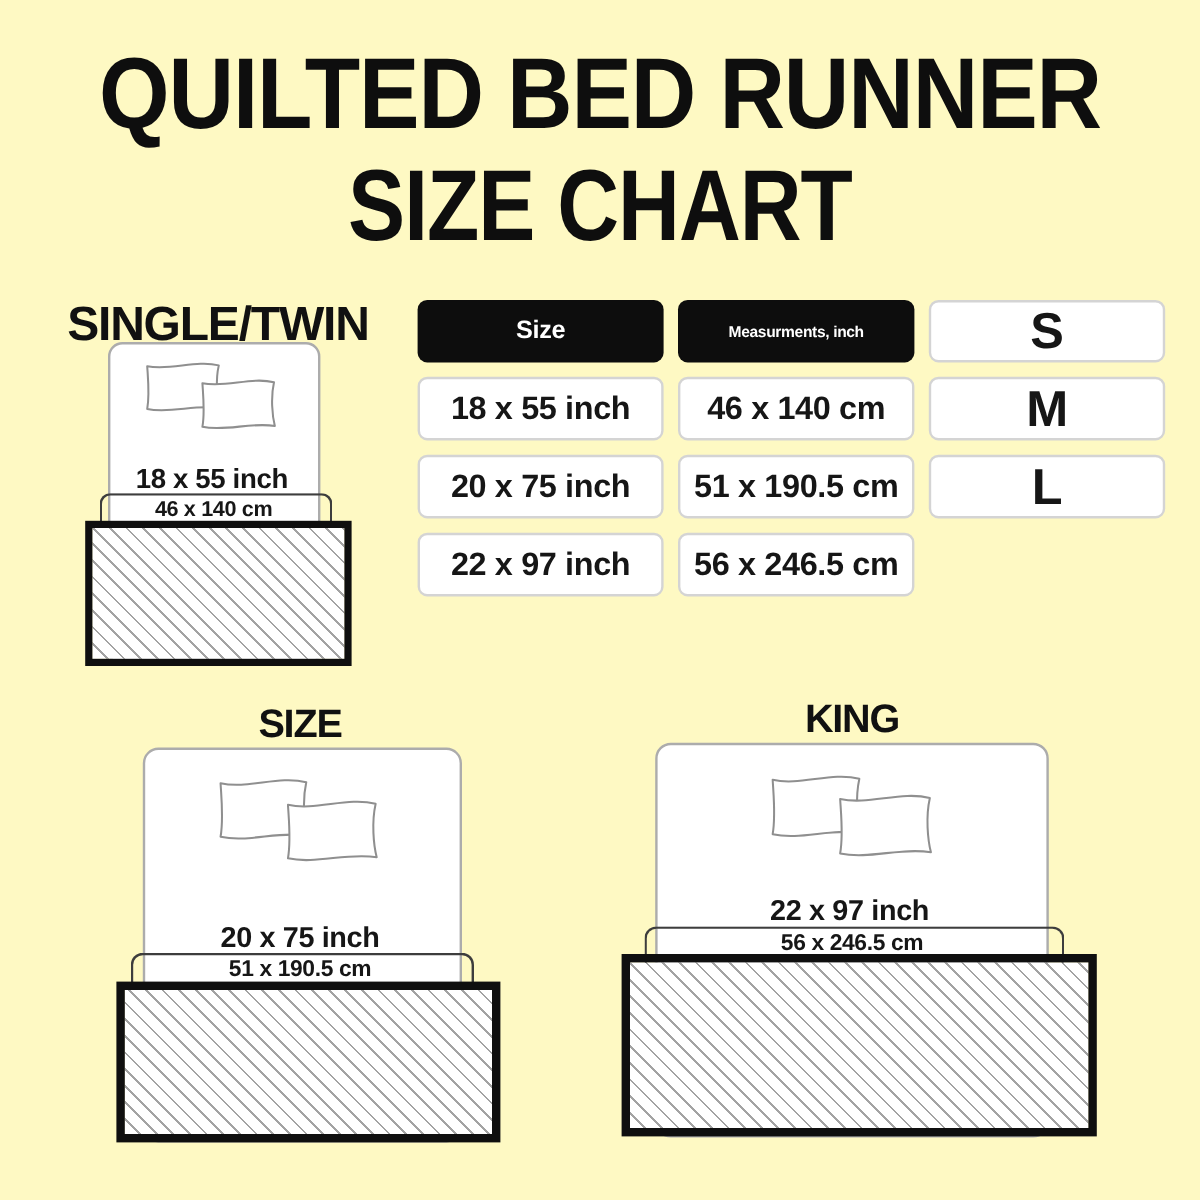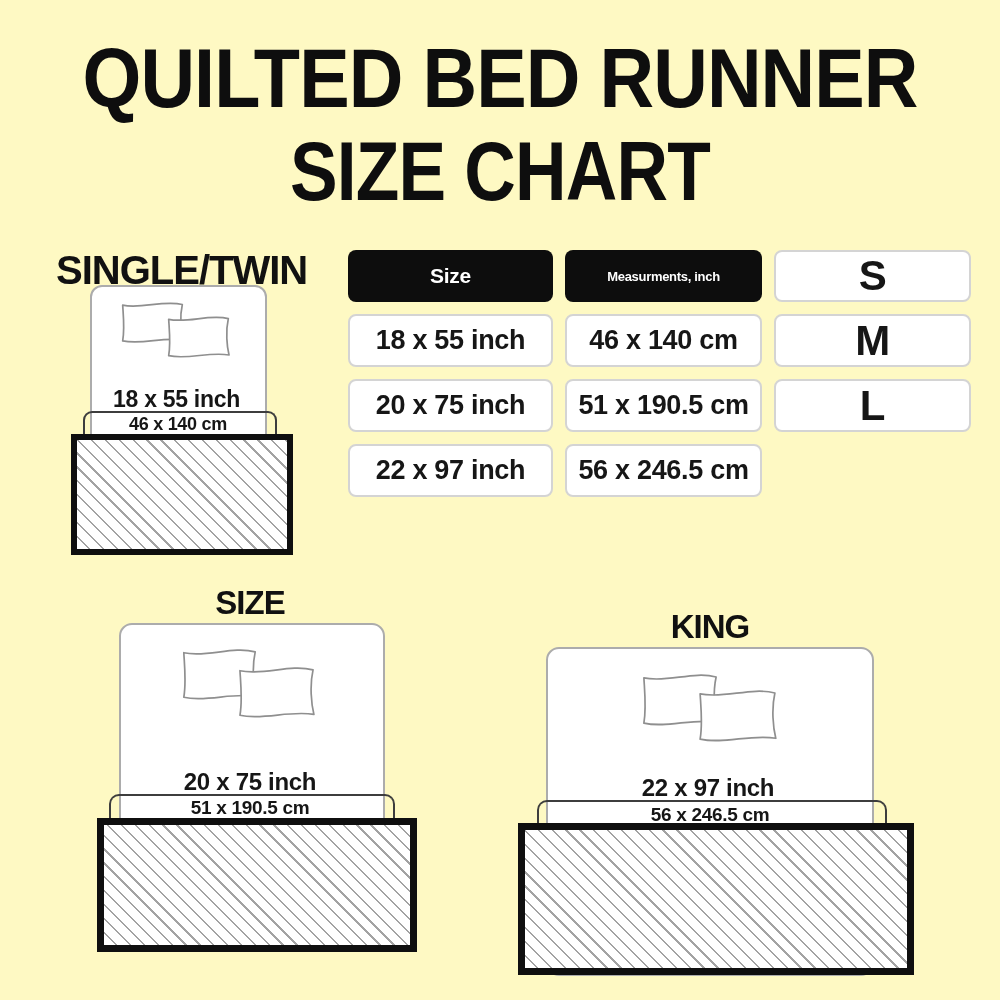--- a/index.html
+++ b/index.html
@@ -97,21 +97,21 @@
     </svg>
     <svg class="abs pillow" style="left:138px;top:83px;" width="87" height="60" viewBox="0 0 100 70" preserveAspectRatio="none">
       <path d="M 8,9 C 35,15 65,1 92,8 C 88,26 90,48 93,60 C 65,55 35,67 8,61 C 11,44 9,26 8,9 Z" fill="#ffffff" stroke="#8f8f8f" stroke-width="1.7" stroke-linejoin="round" vector-effect="non-scaling-stroke"></path>
     </svg>
     <div class="abs inch-label ctr" style="left:24px;width:262px;top:188px;font-size:24px;">20 x 75 inch</div>
     <div class="abs bracket" style="left:14px;top:214px;width:282px;height:30px;"></div>
     <div class="abs cm-label ctr" style="left:14px;width:282px;top:217px;font-size:19px;">51 x 190.5 cm</div>
     <div class="abs runner" style="left:2px;top:238px;width:306px;height:120px;"></div>
   </div>
 
-  <div class="diagram" style="left:520px;top:604px;width:380px;height:375px;">
+  <div class="diagram" style="left:520px;top:576px;width:380px;height:375px;">
     <div class="abs bed-title ctr" style="width:380px;top:4px;font-size:33px;">KING</div>
     <div class="abs bed" style="left:26px;top:43px;width:324px;height:325px;"></div>
     <svg class="abs pillow" style="left:117px;top:66px;" width="86" height="61" viewBox="0 0 100 70" preserveAspectRatio="none">
       <path d="M 8,9 C 35,15 65,1 92,8 C 88,26 90,48 93,60 C 65,55 35,67 8,61 C 11,44 9,26 8,9 Z" fill="#ffffff" stroke="#8f8f8f" stroke-width="1.7" stroke-linejoin="round" vector-effect="non-scaling-stroke"></path>
     </svg>
     <svg class="abs pillow" style="left:173px;top:82px;" width="89" height="61" viewBox="0 0 100 70" preserveAspectRatio="none">
       <path d="M 8,9 C 35,15 65,1 92,8 C 88,26 90,48 93,60 C 65,55 35,67 8,61 C 11,44 9,26 8,9 Z" fill="#ffffff" stroke="#8f8f8f" stroke-width="1.7" stroke-linejoin="round" vector-effect="non-scaling-stroke"></path>
     </svg>
     <div class="abs inch-label ctr" style="left:26px;width:324px;top:170px;font-size:24px;">22 x 97 inch</div>
     <div class="abs bracket" style="left:17px;top:196px;width:346px;height:32px;"></div>

